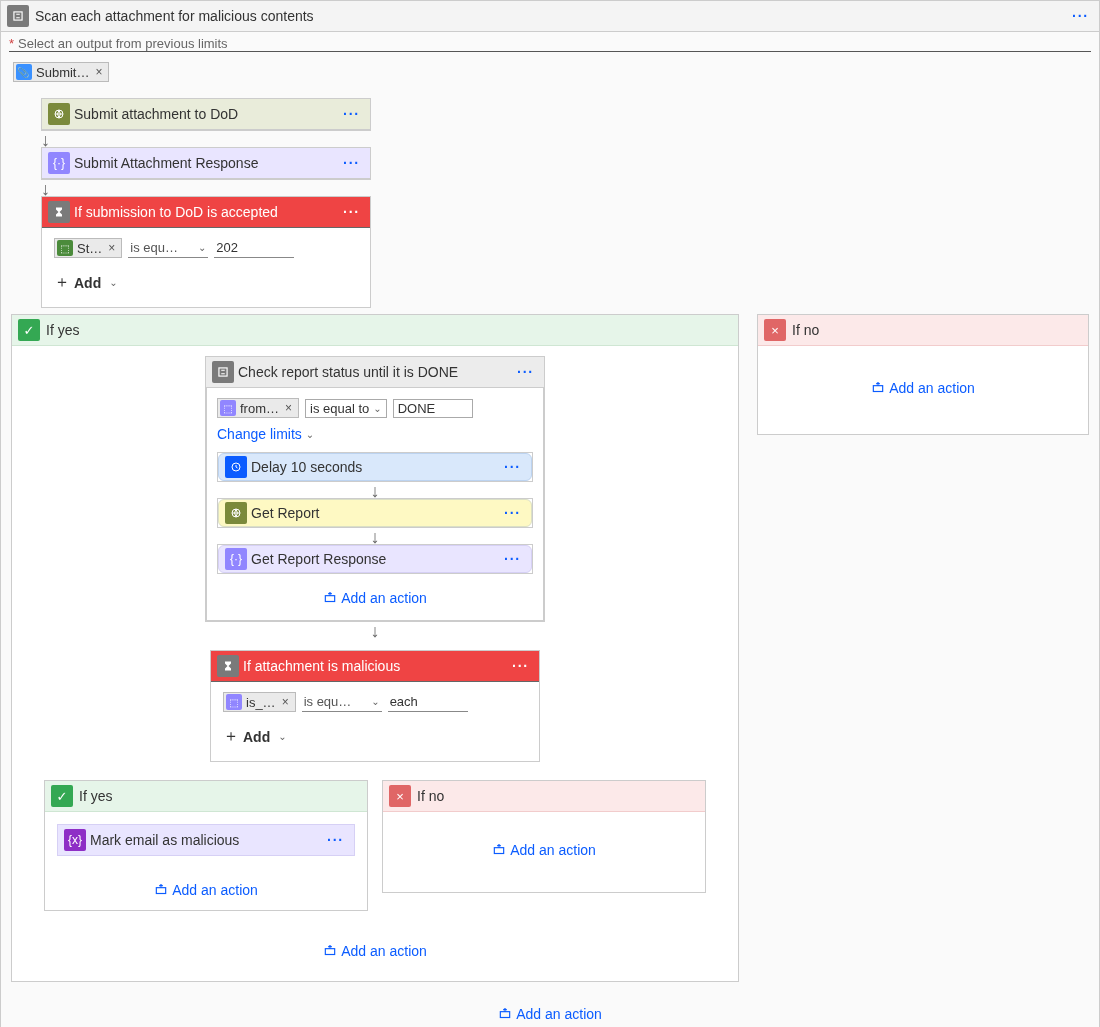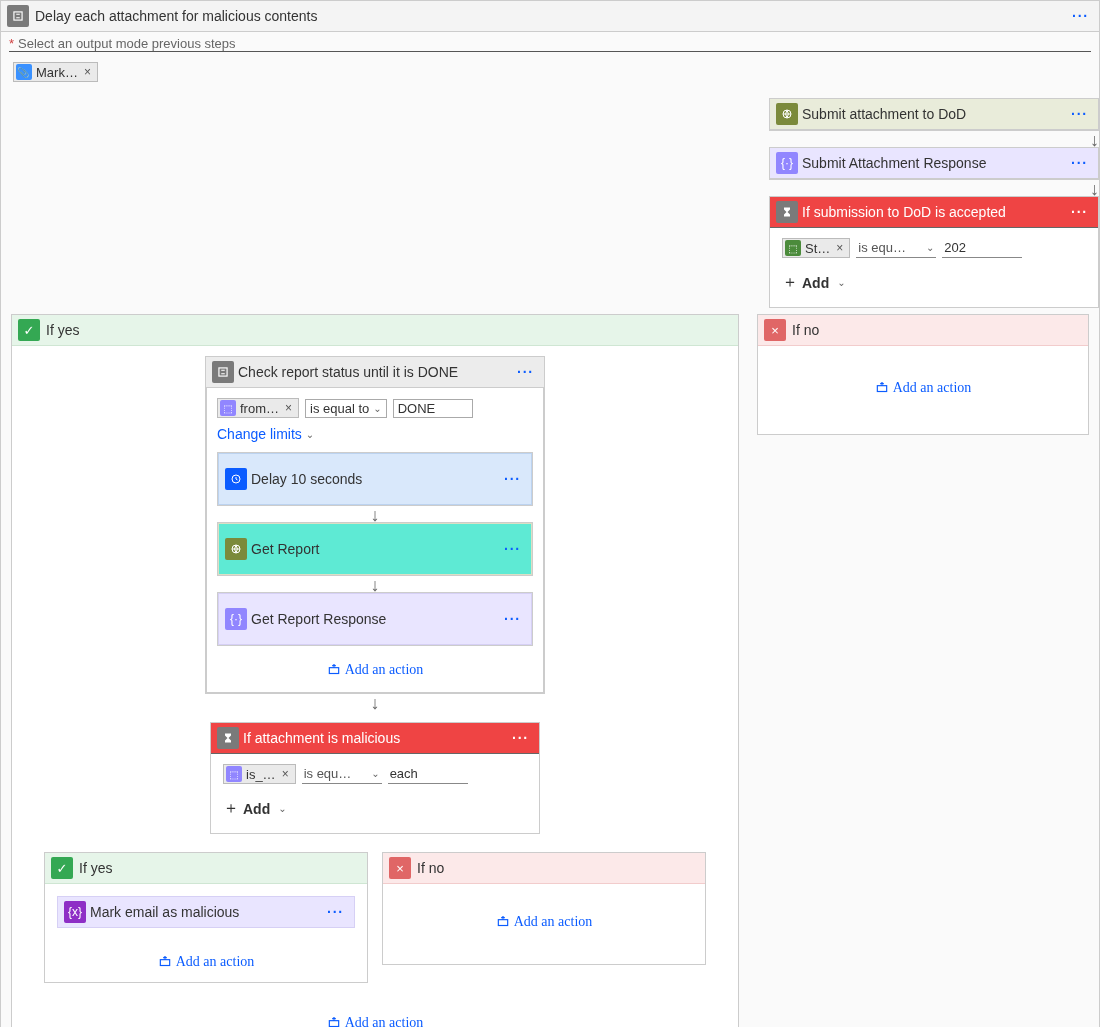--- a/index.html
+++ b/index.html
@@ -81,22 +81,23 @@
     font-size:13px;
   }
   .token .tk-icon {
     width:16px;height:16px;display:inline-flex;align-items:center;justify-content:center;
     font-size:10px;color:#fff;margin-right:4px;border-radius:2px;
   }
   .token .tk-x { margin-left:6px; font-size:12px; color:#555; cursor:pointer;}
 
   
   .center-col {
-    display:flex; flex-direction:column; align-items:flex-end;
+    display:flex; flex-direction:column; align-items:flex-start;
     padding: 10px 0 0;
+    margin-left: 40px;
   }
   .step3 { width:330px; }
   .step3 .card-head { background:#e9ecda; border-bottom:1px solid #ccc;}
   .step4 { width:330px; }
   .step4 .card-head { background:#e9e5ff; border-bottom:1px solid #ccc;}
   .cond-card { width:330px; }
   .cond-card .card-head { background:#ef4444; color:#fff; border-bottom:1px solid #666;}
   .cond-body {
     padding:10px 12px 14px; background:#fff;
   }
@@ -142,34 +143,34 @@
   .panel-head .pi {
     width:22px;height:22px;display:inline-flex;align-items:center;justify-content:center;
     font-size:13px;color:#fff;border-radius:2px;margin-right:6px;
   }
   .pi-yes { background:#34a853; }
   .pi-no  { background:#e06666; }
   .panel-body { padding:10px 10px 14px; }
 
   .add-action {
     color:#0b5cff; font-size:14px; display:flex; align-items:center;
-    justify-content:center; gap:4px; cursor:pointer;font-family:Liberation Serif, serif;
+    justify-content:center; gap:4px; cursor:pointer;
   }
   .add-action svg { width:14px; height:14px; }
 
   
   .du-card { width:340px; margin:0 auto; }
   .du-card .card-head { background:#ececec; border-bottom:1px solid #ccc;}
   .du-body { background:#fff; border:1px solid #ccc; border-top:none; padding:10px 10px 14px;}
   .du-links a { color:#0b5cff; text-decoration:none; font-size:14px; display:inline-flex; align-items:center;}
   .du-links { display:flex; flex-direction:column; gap:4px; margin:8px 0 10px;}
   .du-step { margin:0 0 0 0; }
-  .du-step .card-head { padding:14px 6px; }
+  .du-step .card-head { padding:2px 6px;border-radius:6px; }
   .du-step.delay .card-head { background:#d9e8fb; border:1px solid #bcd3f0;}
-  .du-step.get   .card-head { background:#5eead4; border:1px solid #dbe0c5;}
+  .du-step.get   .card-head { background:#fef9c3; border:1px solid #dbe0c5;}
   .du-step.resp  .card-head { background:#e9e5ff; border:1px solid #d6d0f5;}
 
   
   .nested-row {
     display:flex; gap:14px; padding:6px 22px 14px;
     align-items:flex-start;
   }
   .nested-row .panel { flex:1; }
   .mark-step { margin:6px 6px; border:1px solid #d6d0f5;}
   .mark-step .card-head { background:#e9e5ff; }
@@ -190,31 +191,31 @@
 
 <div class="outer">
 
   <div class="topbar">
     <span class="icon-box i-gray">
       <svg viewBox="0 0 24 24" width="14" height="14" fill="none" stroke="#fff" stroke-width="2">
         <rect x="5" y="5" width="14" height="14"></rect>
           <path d="M9 9h6M9 15h6"></path>
       </svg>
     </span>
-    <span class="title" style="flex:1;padding-left:6px;">Delay each attachment for malicious contents</span>
+    <span class="title" style="flex:1;padding-left:6px;">Scan each attachment for malicious contents</span>
     <span class="dots">···</span>
   </div>
   <div class="hint">
-    <span class="star">*</span><span>Select an output mode previous steps</span>
+    <span class="star">*</span><span>Select an output from previous limits</span>
   </div>
   <div class="underline-row"></div>
   <div style="padding:0 8px;">
     <span class="token">
       <span class="tk-icon" style="background:#3a91ff">📎</span>
-      <span>Mark…</span>
+      <span>Submit…</span>
       <span class="tk-x">×</span>
     </span>
   </div>
 
   <div class="center-col">
     <div class="card step3">
       <div class="card-head">
         <span class="icon-box i-olive">
           <svg viewBox="0 0 24 24" width="12" height="12" fill="none" stroke="#fff" stroke-width="2">
               <circle cx="12" cy="12" r="8"></circle>

